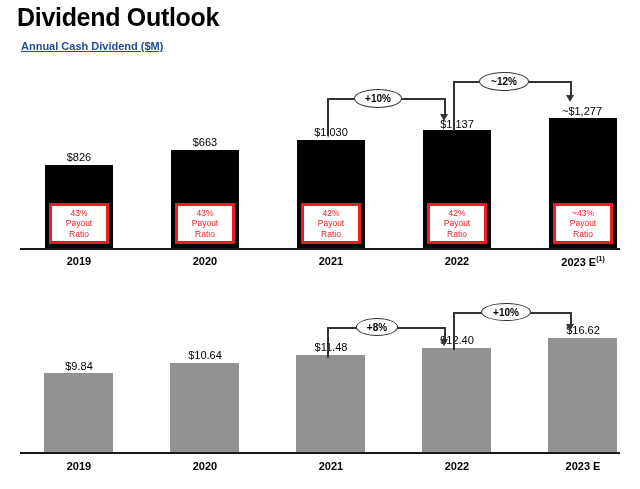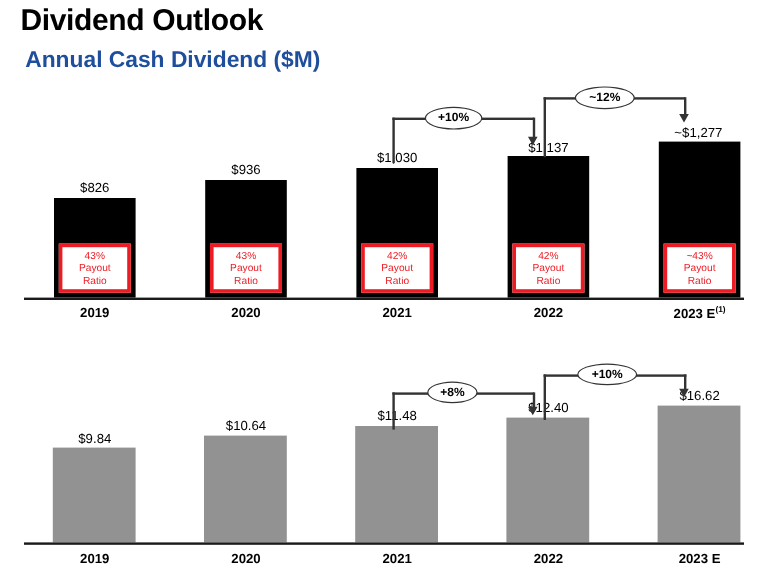--- a/index.html
+++ b/index.html
@@ -29,24 +29,25 @@
     left: 17px;
     top: 3px;
     font-size: 25px;
     font-weight: bold;
     letter-spacing: -0.3px;
     color: #000000;
     white-space: nowrap;
   }
   .section-title {
     position: absolute;
-    font-size: 19px;
+    font-size: 11px;
     font-weight: bold;
     color: #1F4E9C;
     white-space: nowrap;
+    text-decoration: underline;
   }
   #section-title-1 { left: 21px; top: 40px; }
   #section-title-2 { left: 21px; top: 281px; }
 
   
   .chart-panel { position: absolute; left: 0; }
   #chart-top    { top: 70px;  width: 640px; height: 205px; }
   #chart-bottom { top: 305px; width: 640px; height: 184px; }
 
   .baseline {
@@ -143,21 +144,21 @@
 
 <div class="slide">
 
   <div class="slide-title">Dividend Outlook</div>
 
   <div class="section-title" id="section-title-1">Annual Cash Dividend ($M)</div>
 
   <div class="chart-panel" id="chart-top">
 
     <div class="bar-value" style="left:44px;  top:81px;  width:70px;">$826</div>
-    <div class="bar-value" style="left:170px; top:66px;  width:70px;">$936</div>
+    <div class="bar-value" style="left:170px; top:66px;  width:70px;">$663</div>
     <div class="bar-value" style="left:296px; top:56px;  width:70px;">$1,030</div>
     <div class="bar-value" style="left:422px; top:48px;  width:70px;">$1,137</div>
     <div class="bar-value" style="left:541px; top:35px;  width:82px;">~$1,277</div>
 
     <div class="bar bar-black" style="left:45px;  top:95px;  width:68px; height:83px;"></div>
     <div class="bar bar-black" style="left:171px; top:80px;  width:68px; height:98px;"></div>
     <div class="bar bar-black" style="left:297px; top:70px;  width:68px; height:108px;"></div>
     <div class="bar bar-black" style="left:423px; top:60px;  width:68px; height:118px;"></div>
     <div class="bar bar-black" style="left:549px; top:48px;  width:68px; height:130px;"></div>
 

